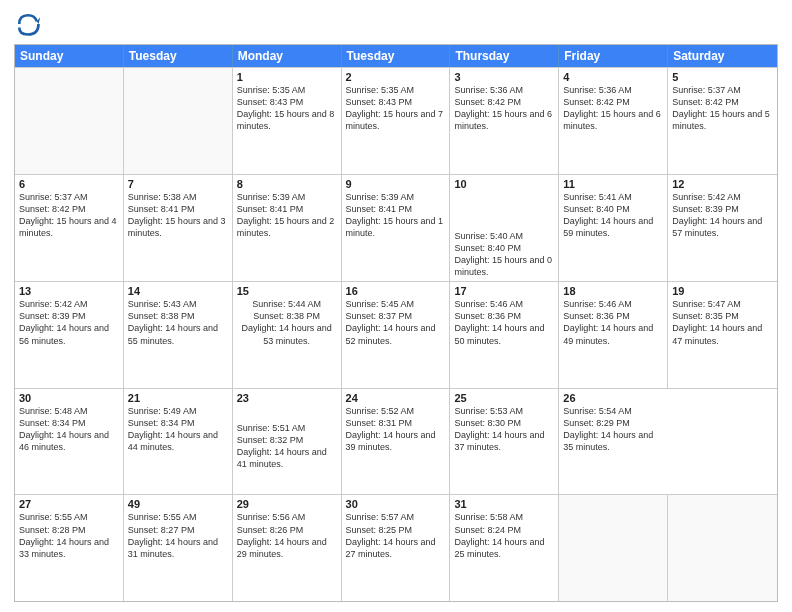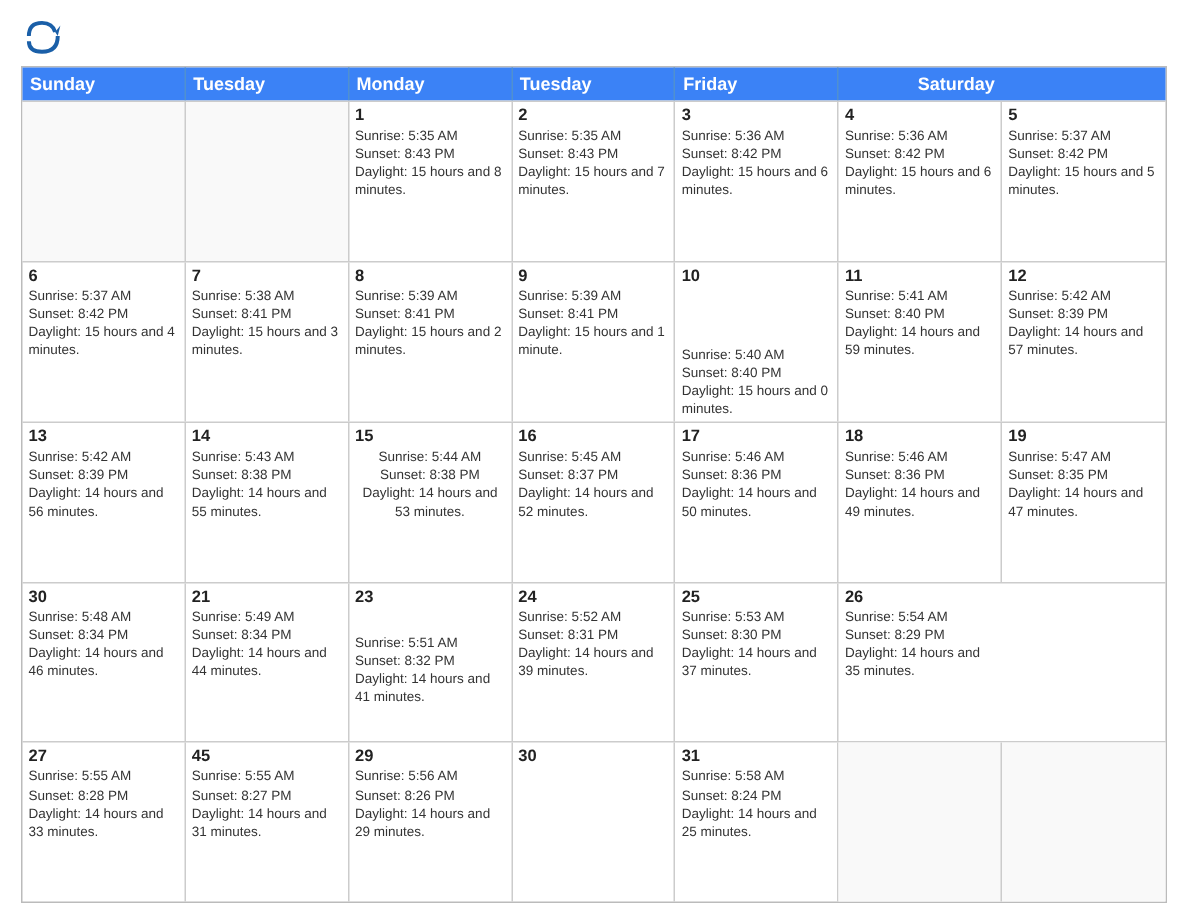--- a/index.html
+++ b/index.html
@@ -72,21 +72,21 @@
       background: #3b82f6;
     }
     .cal-header-cell {
       color: #fff;
       font-size: 12px;
       font-weight: bold;
       padding: 4px 5px;
       border-right: 1px solid #5090d0;
       text-align: left;
     }
-    .cal-header-cell:last-child { border-right: none; text-align: right; }
+    .cal-header-cell:last-child { border-right: none; }
     .cal-body {
       flex: 1;
       display: flex;
       flex-direction: column;
     }
     .cal-row {
       display: grid;
       grid-template-columns: repeat(7, 1fr);
       flex: 1;
       border-top: 1px solid #ccc;
@@ -135,20 +135,21 @@
       <div class="subtitle"></div>
     </div>
   </div>
 
   <div class="calendar">
     <div class="cal-header" id="cal-header">
         <div class="cal-header-cell">Sunday</div>
         <div class="cal-header-cell">Tuesday</div>
         <div class="cal-header-cell">Monday</div>
         <div class="cal-header-cell">Tuesday</div>
+        <div class="cal-header-cell">Thursday</div>
         <div class="cal-header-cell">Friday</div>
         <div class="cal-header-cell">Saturday</div>
       </div>
     <div class="cal-body" id="cal-body">
         <div class="cal-row">
           <div class="cal-cell empty"></div>
           <div class="cal-cell empty"></div>
           <div class="cal-cell">
             <span class="day-num">1</span>
             <div class="cell-text" style="white-space: pre-line;">Sunrise: 5:35 AM
@@ -307,33 +308,36 @@
           </div>
         </div>
         <div class="cal-row">
           <div class="cal-cell">
             <span class="day-num">27</span>
             <div class="cell-text" style="white-space: pre-line;">Sunrise: 5:55 AM
 Sunset: 8:28 PM
 Daylight: 14 hours and 33 minutes.</div>
           </div>
           <div class="cal-cell">
-            <span class="day-num">45</span>
+            <span class="day-num">49</span>
             <div class="cell-text" style="white-space: pre-line;">Sunrise: 5:55 AM
 Sunset: 8:27 PM
 Daylight: 14 hours and 31 minutes.</div>
           </div>
           <div class="cal-cell">
             <span class="day-num">29</span>
             <div class="cell-text" style="white-space: pre-line;">Sunrise: 5:56 AM
 Sunset: 8:26 PM
 Daylight: 14 hours and 29 minutes.</div>
           </div>
           <div class="cal-cell">
             <span class="day-num">30</span>
+            <div class="cell-text" style="white-space: pre-line;">Sunrise: 5:57 AM
+Sunset: 8:25 PM
+Daylight: 14 hours and 27 minutes.</div>
           </div>
           <div class="cal-cell">
             <span class="day-num">31</span>
             <div class="cell-text" style="white-space: pre-line;">Sunrise: 5:58 AM
 Sunset: 8:24 PM
 Daylight: 14 hours and 25 minutes.</div>
           </div>
           <div class="cal-cell empty"></div>
           <div class="cal-cell empty"></div>
         </div>

